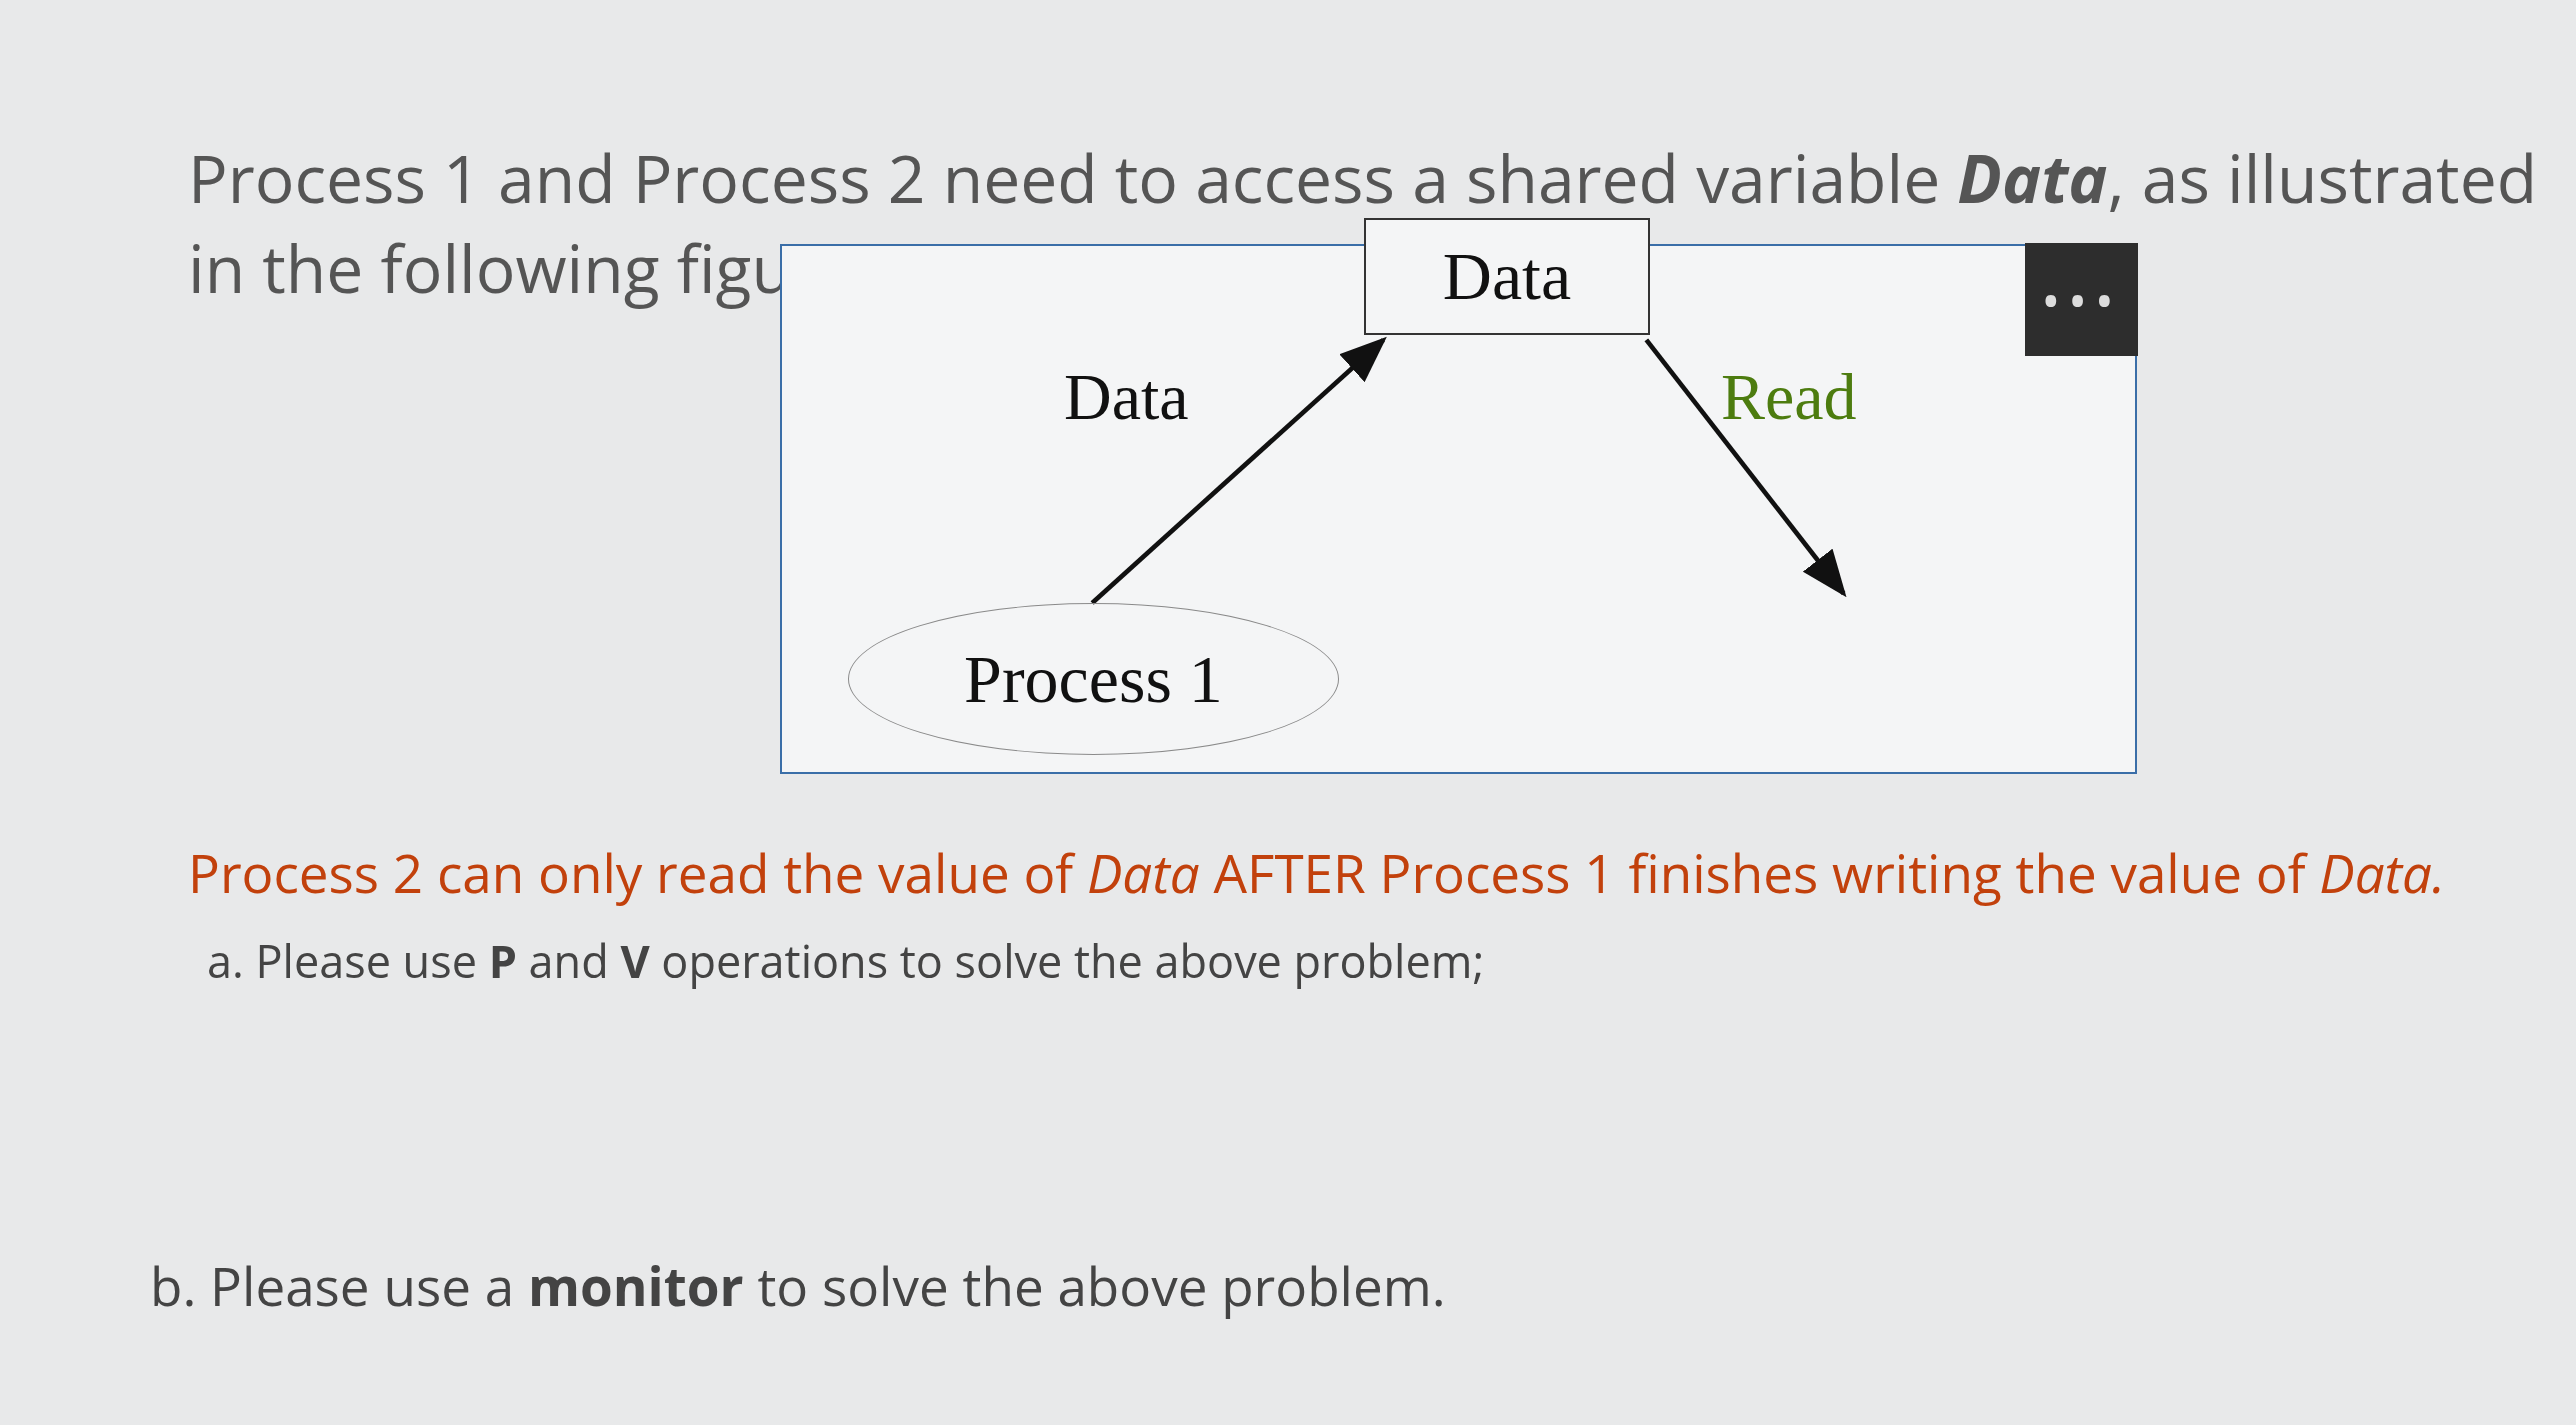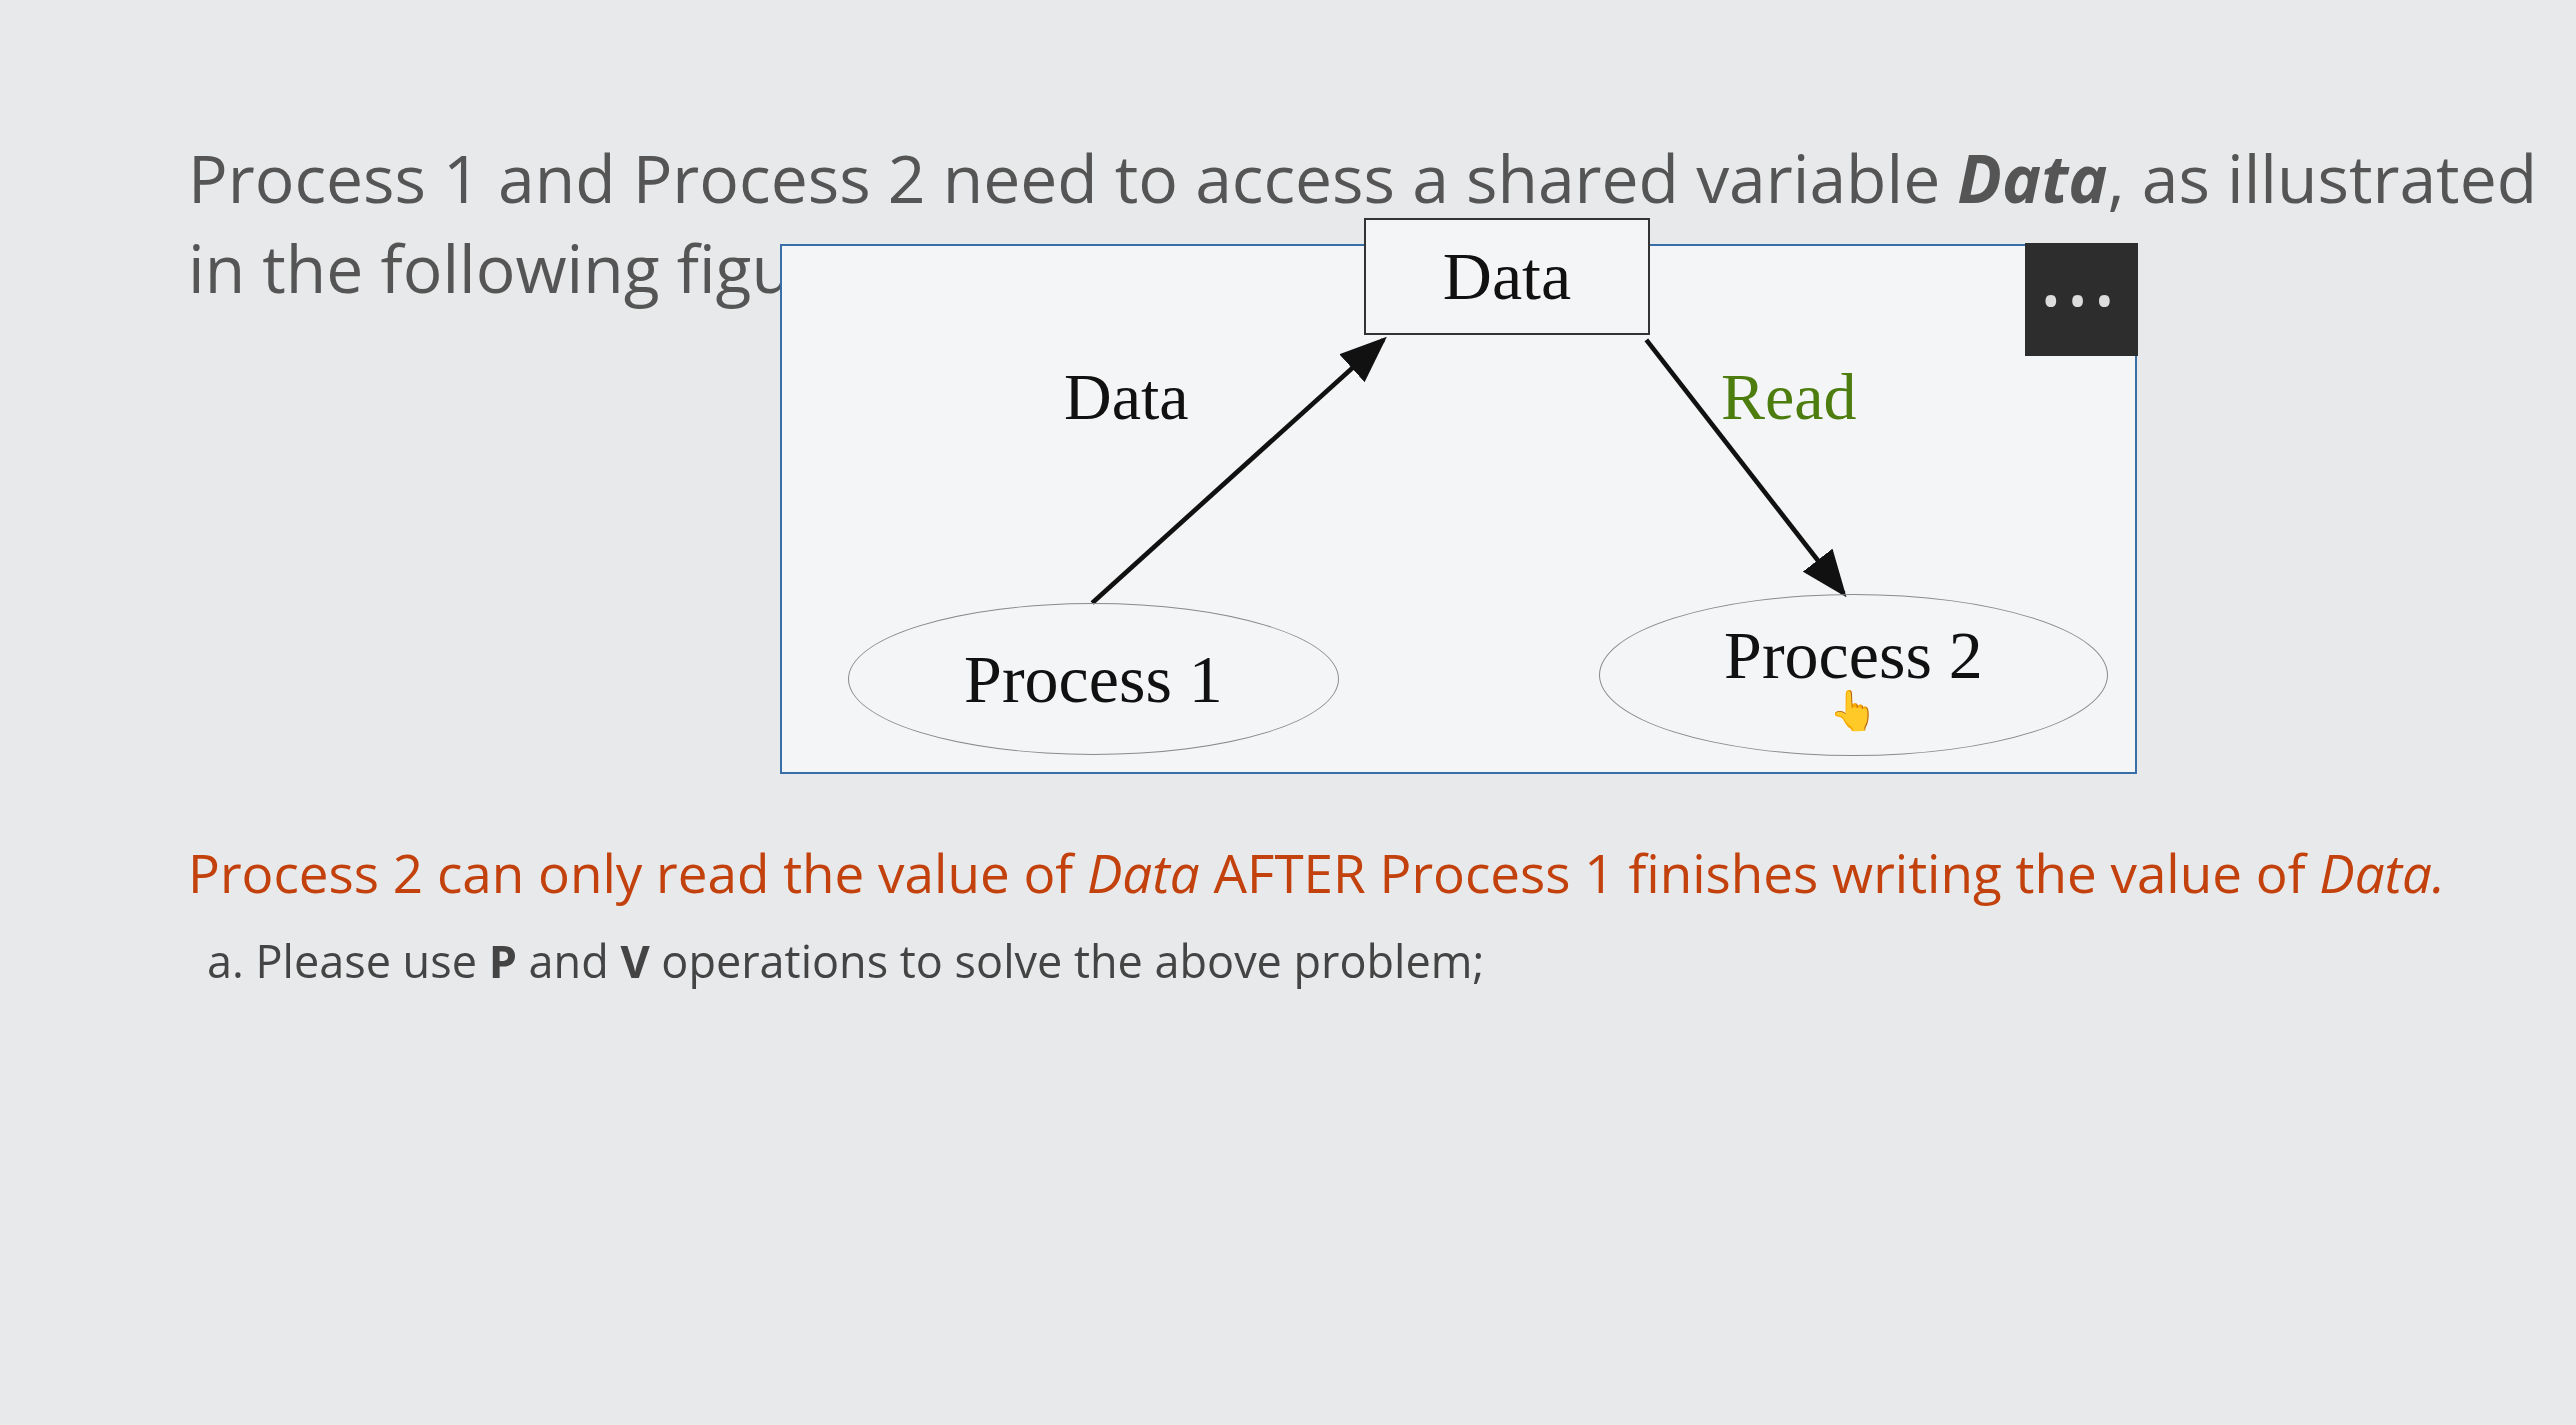--- a/index.html
+++ b/index.html
@@ -179,30 +179,29 @@
         </marker>
       </defs>
       <line x1="330" y1="380" x2="640" y2="100" stroke="#111" stroke-width="5" marker-end="url(#arrowhead)"></line>
       <line x1="920" y1="100" x2="1130" y2="370" stroke="#111" stroke-width="5" marker-end="url(#arrowhead)"></line>
     </svg>
 
     <div class="ellipse p1">
       <span>Process  1</span>
     </div>
 
-    <div class="ellipse p2">
-      <span>Process  2</span>
-      <span class="cursor-hand">👆</span>
-    </div>
 
   </div>
 
   <div class="after-text">
     <span>Process 2 can only read the value of </span><span class="ital">Data</span><span> AFTER Process 1 finishes writing the value of </span><span class="ital">Data.</span>
   </div>
 
   <div class="part-a">
     <span>a. Please use </span><span class="bold">P</span><span> and </span><span class="bold">V</span><span> operations to solve the above problem;</span>
   </div>
 
+  <div class="part-b">
+    <span>b. Please use a </span><span class="bold">monitor</span><span> to solve the above problem.</span>
+  </div>
 
 </div>
 
 
 </body></html>

